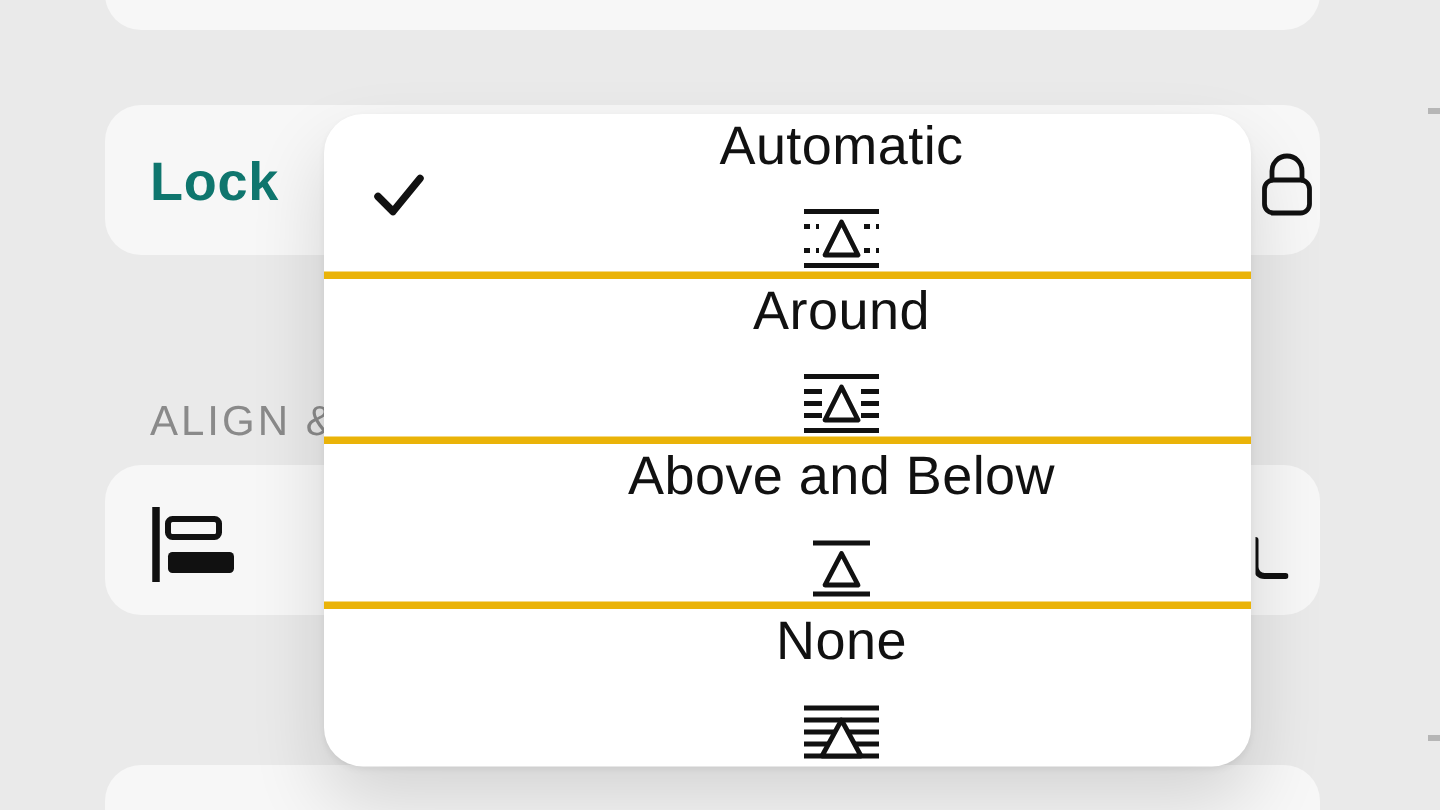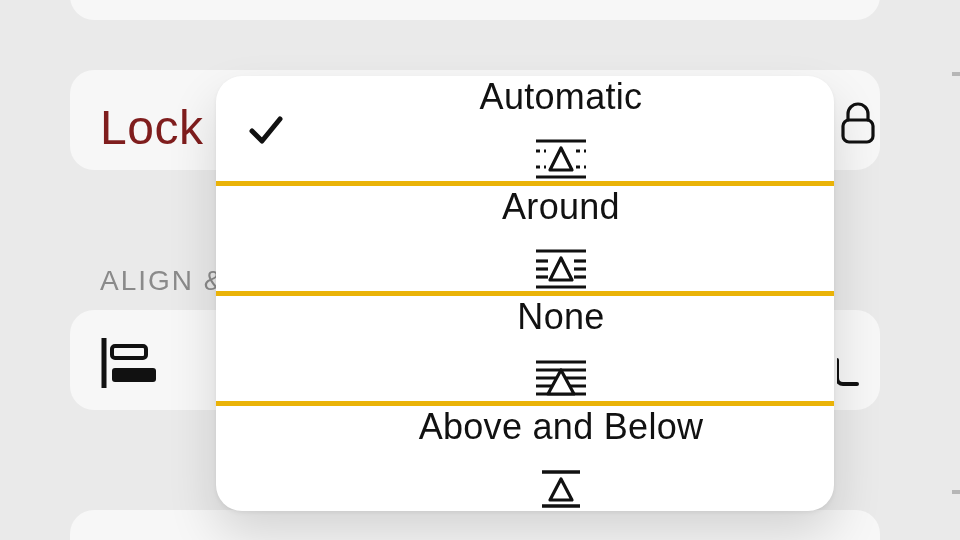--- a/index.html
+++ b/index.html
@@ -33,23 +33,23 @@
   }
   .lock-card   { left: 70px; top: 70px; width: 810px; height: 100px; }
   .align-card  { left: 70px; top: 310px; width: 810px; height: 100px; }
   .top-card    { left: 70px; top: -80px; width: 810px; height: 100px; }
   .bottom-card { left: 70px; top: 510px; width: 810px; height: 100px; }
 
   .lock-label {
     position: absolute;
     left: 100px;
     top: 100px;
-    font-size: 48px;
-    font-weight: 400;
-    color: #7f1d1d;
+    font-size: 36px;
+    font-weight: 700;
+    color: #0f766e;
     letter-spacing: 0.5px;
   }
   .section-header {
     position: absolute;
     left: 100px;
     top: 265px;
     font-size: 28px;
     font-weight: 400;
     color: #8a8a8a;
     letter-spacing: 2px;
@@ -188,39 +188,39 @@
           <line x1="2" y1="22" x2="14" y2="22" stroke="#111" stroke-width="3.2"></line>
           <line x1="40" y1="22" x2="52" y2="22" stroke="#111" stroke-width="3.2"></line>
           <line x1="2" y1="30" x2="14" y2="30" stroke="#111" stroke-width="3.2"></line>
           <line x1="40" y1="30" x2="52" y2="30" stroke="#111" stroke-width="3.2"></line>
           <path d="M27 11 L38 33 L16 33 Z" fill="none" stroke="#111" stroke-width="3.2" stroke-linejoin="round"></path>
         </svg>
       </span>
     </div>
 
     <div class="menu-item">
+      <span class="label">Above and Below</span>
+      <span class="wrap-icon">
+        <svg viewBox="0 0 54 44" width="54" height="44">
+          <line x1="8" y1="5" x2="46" y2="5" stroke="#111" stroke-width="3.4"></line>
+          <line x1="8" y1="39" x2="46" y2="39" stroke="#111" stroke-width="3.4"></line>
+          <path d="M27 12 L38 33 L16 33 Z" fill="none" stroke="#111" stroke-width="3.2" stroke-linejoin="round"></path>
+        </svg>
+      </span>
+    </div>
+
+    <div class="menu-item">
       <span class="label">None</span>
       <span class="wrap-icon">
         <svg viewBox="0 0 54 44" width="54" height="44">
           <line x1="2" y1="5" x2="52" y2="5" stroke="#111" stroke-width="3.2"></line>
           <line x1="2" y1="13" x2="52" y2="13" stroke="#111" stroke-width="3.2"></line>
           <line x1="2" y1="21" x2="52" y2="21" stroke="#111" stroke-width="3.2"></line>
           <line x1="2" y1="29" x2="52" y2="29" stroke="#111" stroke-width="3.2"></line>
           <line x1="2" y1="37" x2="52" y2="37" stroke="#111" stroke-width="3.2"></line>
           <path d="M27 13 L40 37 L14 37 Z" fill="#fff" stroke="#111" stroke-width="3.2" stroke-linejoin="round"></path>
         </svg>
       </span>
     </div>
 
-    <div class="menu-item">
-      <span class="label">Above and Below</span>
-      <span class="wrap-icon">
-        <svg viewBox="0 0 54 44" width="54" height="44">
-          <line x1="8" y1="5" x2="46" y2="5" stroke="#111" stroke-width="3.4"></line>
-          <line x1="8" y1="39" x2="46" y2="39" stroke="#111" stroke-width="3.4"></line>
-          <path d="M27 12 L38 33 L16 33 Z" fill="none" stroke="#111" stroke-width="3.2" stroke-linejoin="round"></path>
-        </svg>
-      </span>
-    </div>
-
   </div>
 
 </div>
 
 </body></html>

